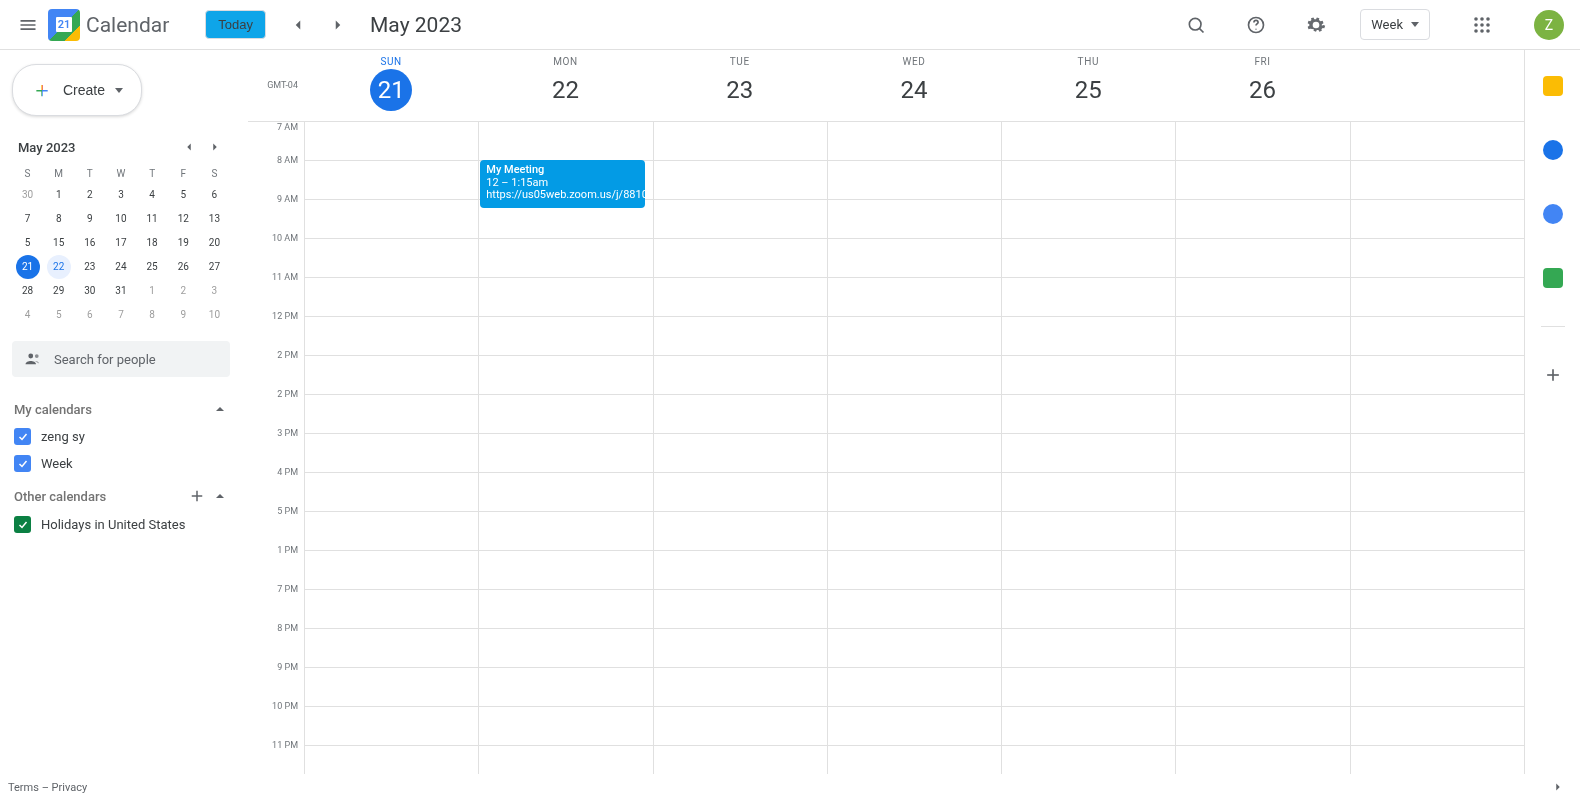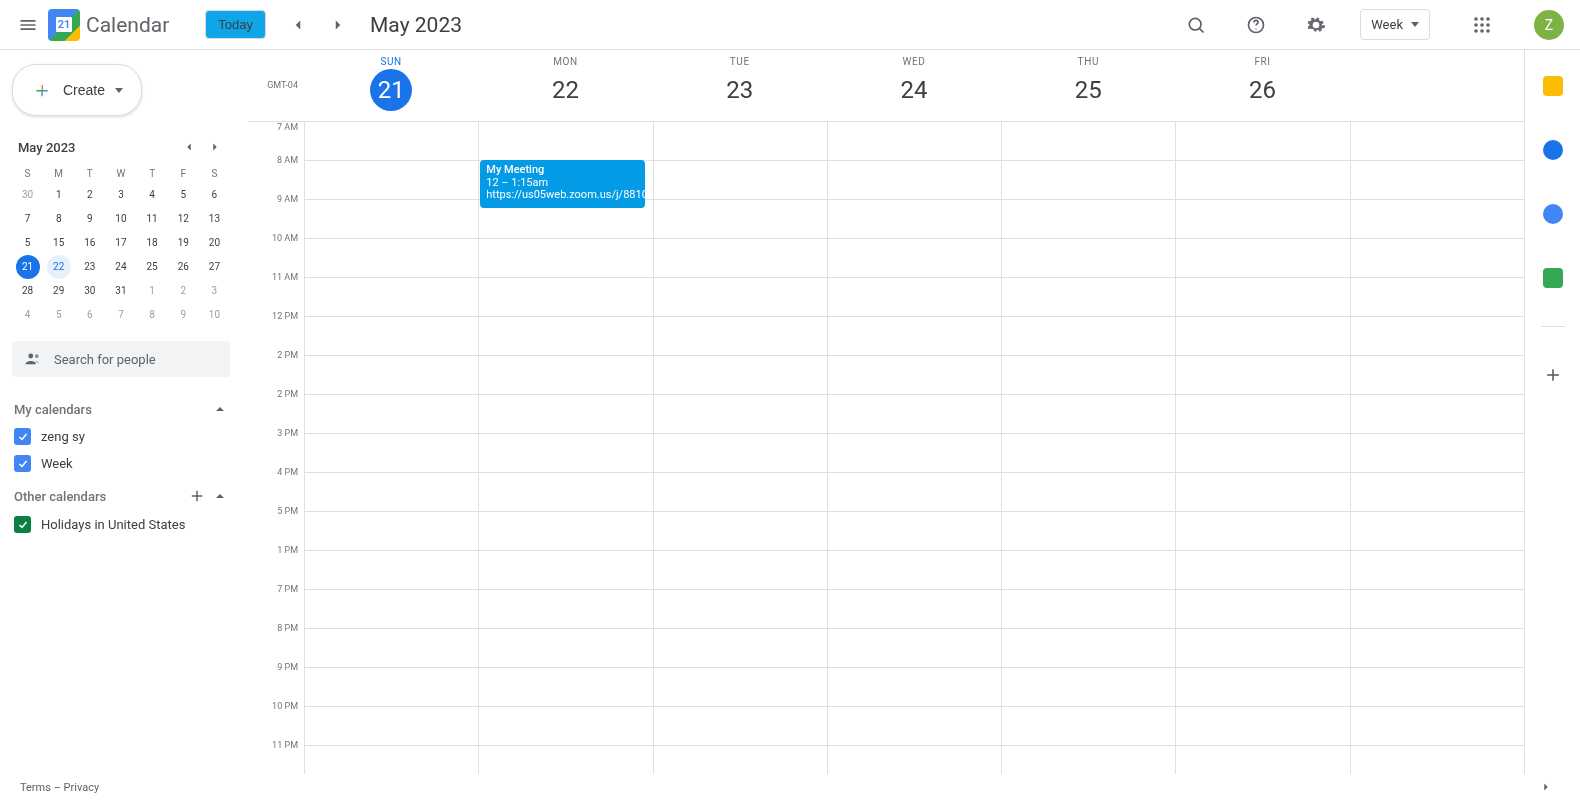--- a/index.html
+++ b/index.html
@@ -163,21 +163,21 @@
     width:20px;height:20px;border-radius:4px;
     display:flex;align-items:center;justify-content:center;
     font-size:14px;color:#fff;
   }
   .rail-btn{width:40px;height:40px;display:flex;align-items:center;justify-content:center;cursor:pointer;border-radius:50%;}
   .rail-divider{width:24px;height:1px;background:#e0e0e0;margin:4px 0;}
   
   footer{
     position:absolute; bottom:0; left:0; right:0;
     display:flex; align-items:center; justify-content:space-between;
-    font-size:11px; color:#5f6368; padding:4px 20px; height:26px;
+    font-size:11px; color:#5f6368; padding:4px 8px; height:26px;
     background:#fff;
   }
   footer a{color:#5f6368; text-decoration:none;}
   .chev{width:0;height:0;display:inline-block;}
   .chev.down{border-left:4px solid transparent;border-right:4px solid transparent;border-top:5px solid #5f6368;}
   svg{display:block;}
 </style>
 </head>
 <body>
 

